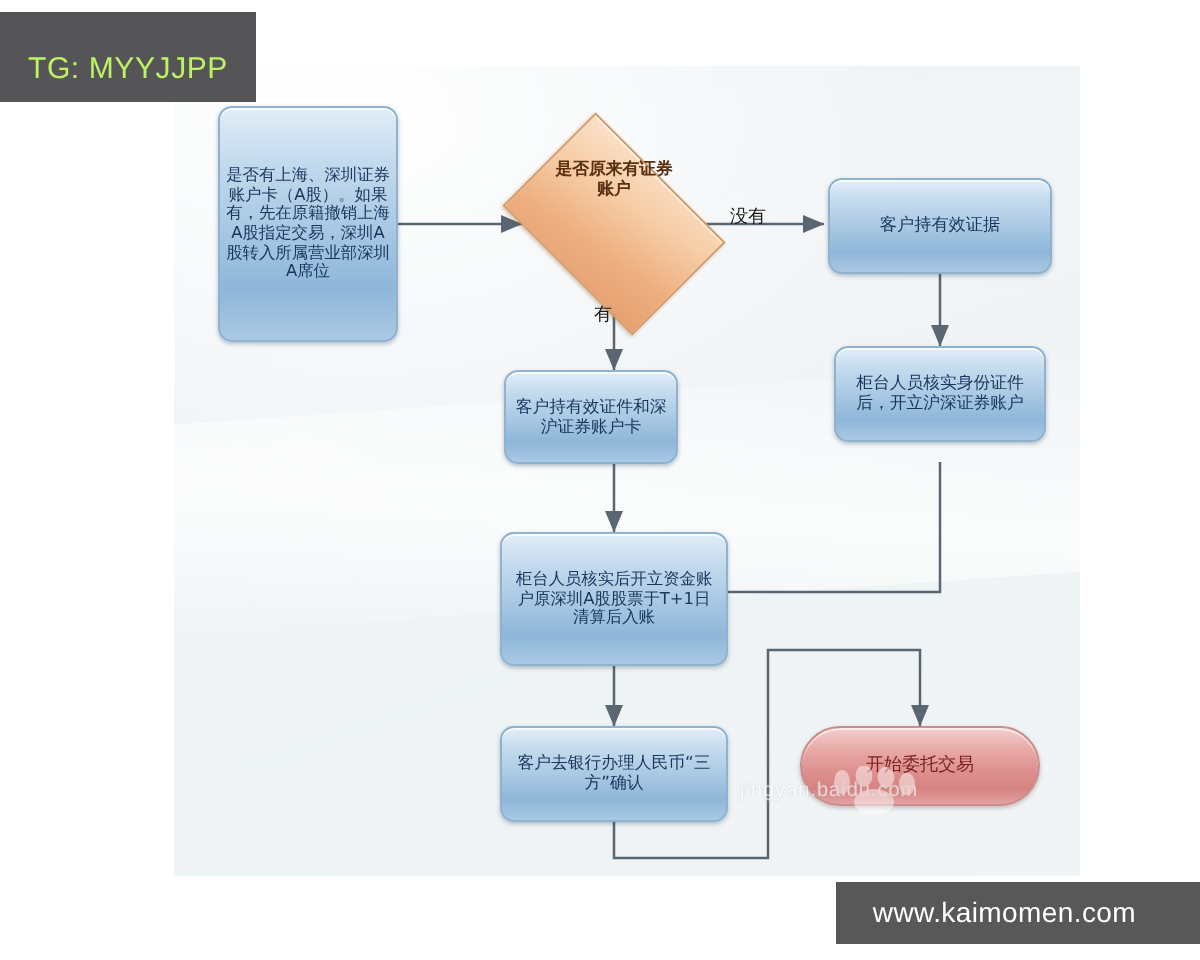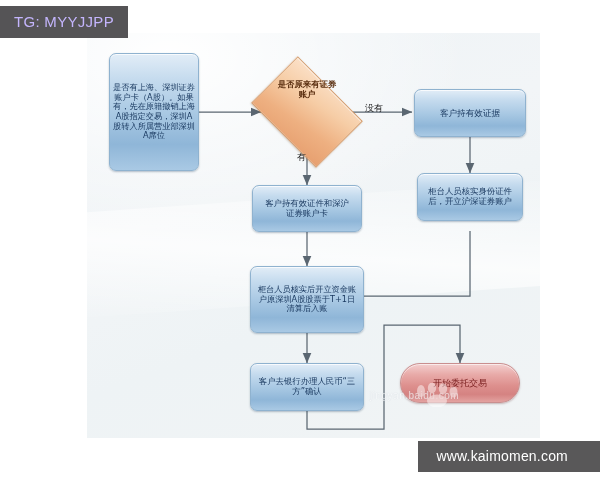--- a/index.html
+++ b/index.html
@@ -7,23 +7,23 @@
     width:600px;height:480px;
     background:#ffffff;
     font-family:"DejaVu Sans","Liberation Sans",sans-serif;
     overflow:hidden;position:relative;
   }
   #root{position:absolute;inset:0;}
 
   
   .tg-badge{
     position:absolute;left:0;top:6px;
-    background:#555456;color:#c4b5fd;
+    background:#555456;color:#bef264;
     font-size:15px;letter-spacing:.3px;
-    padding:7px 14px 8px 14px;
+    padding:20px 14px 8px 14px;
     font-family:"Liberation Sans",sans-serif;
     z-index:40;white-space:nowrap;
   }
 
   
   .url-bar{
     position:absolute;right:0;bottom:8px;
     background:#595859;color:#fff;
     font-size:14px;padding:7px 32px 8px 18px;
     font-family:"Liberation Sans",sans-serif;
@@ -156,21 +156,21 @@
 
     <div class="dec" style="left:174px;top:46px;width:92px;height:66px;">
       <div class="dia"></div>
       <span class="lbl" style="font-size:8.4px;width:64px;">是否原来有证券账户</span>
     </div>
 
     <div class="node proc" style="left:327px;top:56px;width:112px;height:48px;font-size:8.6px;">
       <span class="tx">客户持有效证据</span>
     </div>
 
-    <div class="node proc" style="left:165px;top:152px;width:110px;height:47px;font-size:8.4px;">
+    <div class="node proc" style="left:165px;top:152px;width:87px;height:47px;font-size:8.4px;">
       <span class="tx" style="width:92px;">客户持有效证件和深沪证券账户卡</span>
     </div>
 
     <div class="node proc" style="left:330px;top:140px;width:106px;height:48px;font-size:8.4px;">
       <span class="tx" style="width:92px;">柜台人员核实身份证件后，开立沪深证券账户</span>
     </div>
 
     <div class="node proc" style="left:163px;top:233px;width:114px;height:67px;font-size:8.2px;">
       <span class="tx" style="width:104px;">柜台人员核实后开立资金账户原深圳A股股票于T+1日清算后入账</span>
     </div>

